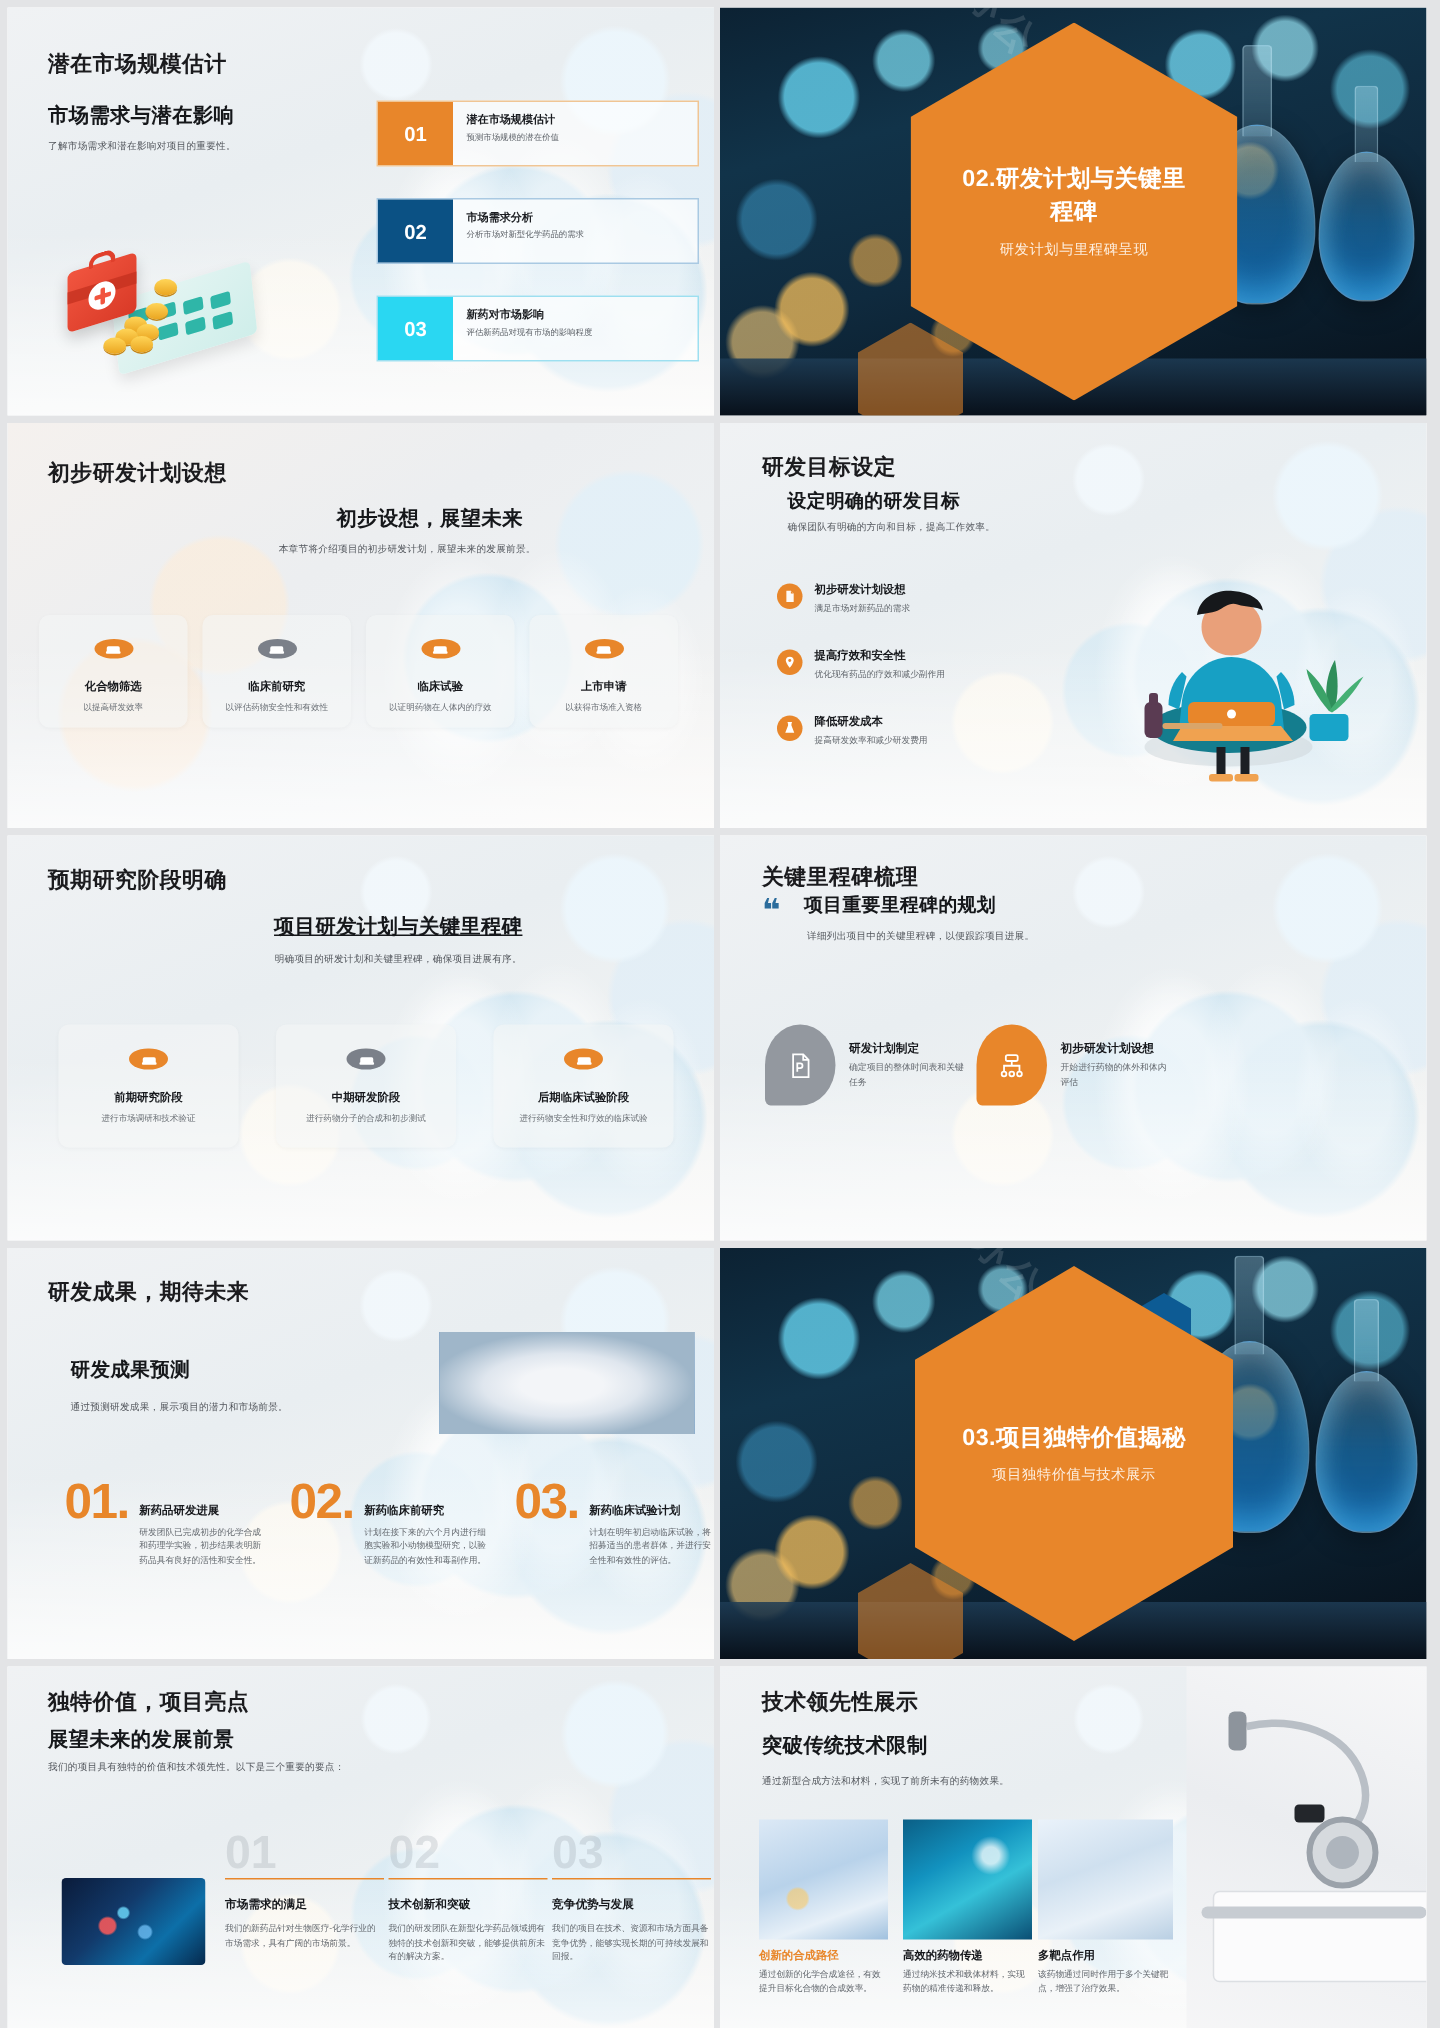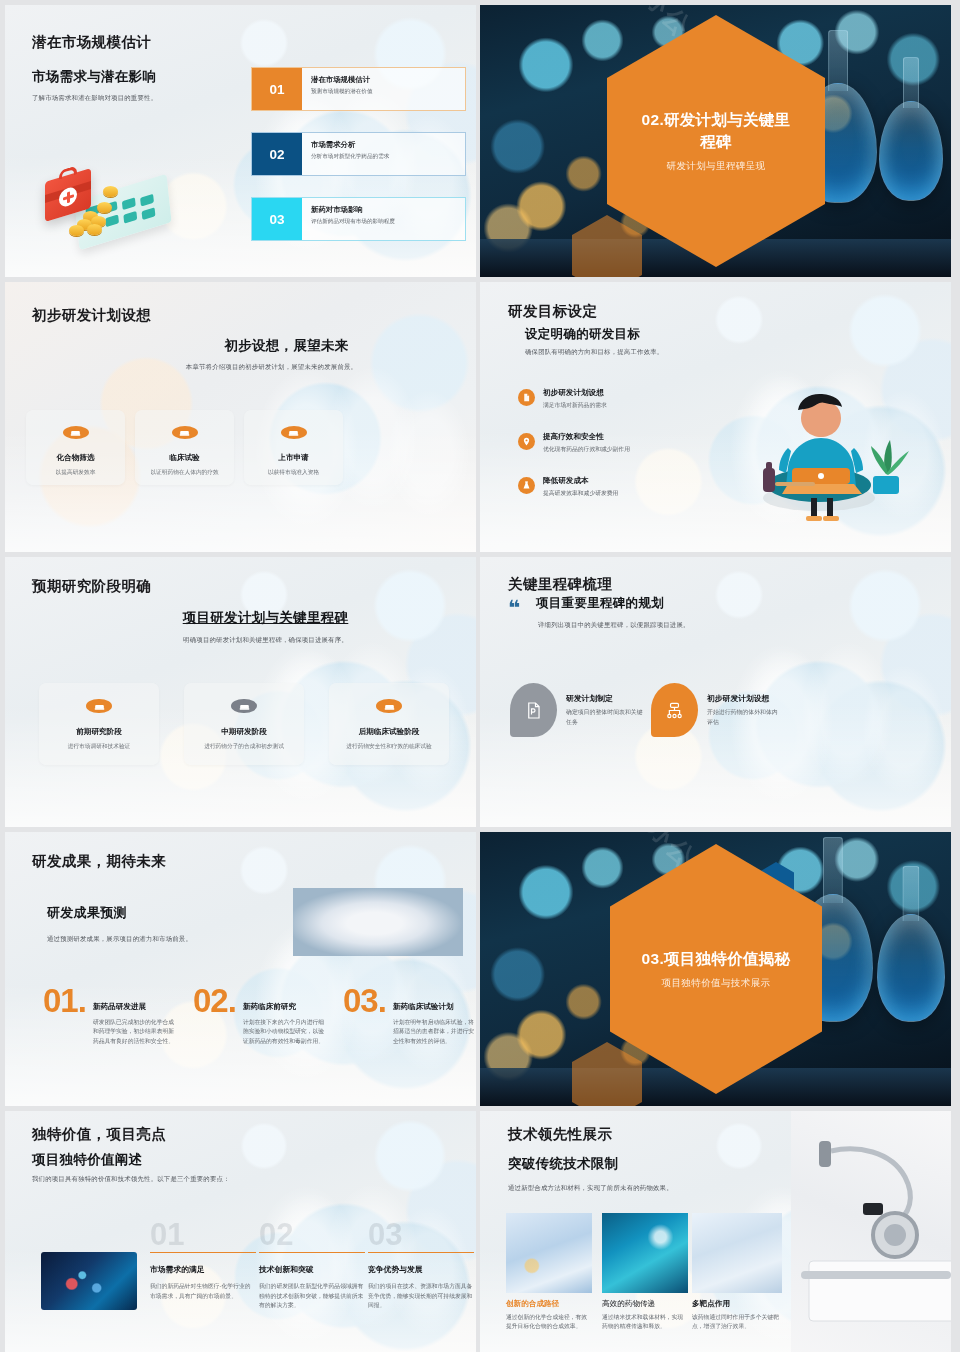--- a/index.html
+++ b/index.html
@@ -270,20 +270,30 @@
         <div class="circ" style="background:#e8862a">
           <svg width="13" height="13" viewBox="0 0 24 24" fill="#fff">
               <path d="M4 11a2 2 0 0 1 2-2h12a2 2 0 0 1 2 2v5H4v-5z"></path>
               <rect x="3" y="15" width="18" height="3" rx="1.2"></rect>
             </svg>
         </div>
         <div class="ct">化合物筛选</div>
         <div class="cd">以提高研发效率</div>
       </div>
       <div class="card" style="width:99px;height:75px;">
+        <div class="circ" style="background:#7b8089">
+          <svg width="13" height="13" viewBox="0 0 24 24" fill="#fff">
+              <path d="M4 11a2 2 0 0 1 2-2h12a2 2 0 0 1 2 2v5H4v-5z"></path>
+              <rect x="3" y="15" width="18" height="3" rx="1.2"></rect>
+            </svg>
+        </div>
+        <div class="ct">临床前研究</div>
+        <div class="cd">以评估药物安全性和有效性</div>
+      </div>
+      <div class="card" style="width:99px;height:75px;">
         <div class="circ" style="background:#e8862a">
           <svg width="13" height="13" viewBox="0 0 24 24" fill="#fff">
               <path d="M4 11a2 2 0 0 1 2-2h12a2 2 0 0 1 2 2v5H4v-5z"></path>
               <rect x="3" y="15" width="18" height="3" rx="1.2"></rect>
             </svg>
         </div>
         <div class="ct">临床试验</div>
         <div class="cd">以证明药物在人体内的疗效</div>
       </div>
       <div class="card" style="width:99px;height:75px;">
@@ -488,21 +498,21 @@
     <div class="hex-blue" style="left:278px;top:30px;"></div>
     <div class="hex" style="left:236px;width:212px;height:250px;">
       <h2 style="width:170px;">03.项目独特价值揭秘</h2>
       <p>项目独特价值与技术展示</p>
     </div>
   </div>
 
   <div class="slide col r5">
     <div class="bg-light"></div>
     <div class="s-title" style="left:27px;top:14px;">独特价值，项目亮点</div>
-    <div class="s-head-lg" style="position:absolute;left:27px;top:40px;">项目独特价值阐述</div>
+    <div class="s-head-lg" style="position:absolute;left:27px;top:40px;">展望未来的发展前景</div>
     <div class="s-sub" style="position:absolute;left:27px;top:63px;width:330px;">我们的项目具有独特的价值和技术领先性。以下是三个重要的要点：</div>
     <div class="photo ph-dna" style="left:36px;top:141px;width:96px;height:58px;border-radius:3px;"></div>
 
     <div class="ghostcol" style="left:145px;top:110px;">
       <div class="gn">01</div>
       <div class="rule"></div>
       <div class="gt">市场需求的满足</div>
       <div class="gd">我们的新药品针对生物医疗-化学行业的市场需求，具有广阔的市场前景。</div>
     </div>
     <div class="ghostcol" style="left:254px;top:110px;">
@@ -536,21 +546,21 @@
     <div class="s-head-lg" style="position:absolute;left:28px;top:44px;">突破传统技术限制</div>
     <div class="s-sub" style="position:absolute;left:28px;top:72px;width:290px;">通过新型合成方法和材料，实现了前所未有的药物效果。</div>
 
     <div style="position:absolute;left:26px;top:102px;width:86px;">
       <div class="photo ph-lab1" style="position:relative;width:86px;height:80px;"></div>
       <div style="font-size:7.6px;font-weight:bold;color:#e8862a;margin-top:6px;">创新的合成路径</div>
       <div style="font-size:5.8px;color:#63686e;margin-top:4px;line-height:1.6;">通过创新的化学合成途径，有效提升目标化合物的合成效率。</div>
     </div>
     <div style="position:absolute;left:122px;top:102px;width:86px;">
       <div class="photo ph-lab2" style="position:relative;width:86px;height:80px;"></div>
-      <div style="font-size:7.6px;font-weight:normal;color:#16181c;margin-top:6px;">高效的药物传递</div>
+      <div style="font-size:7.6px;font-weight:bold;color:#16181c;margin-top:6px;">高效的药物传递</div>
       <div style="font-size:5.8px;color:#63686e;margin-top:4px;line-height:1.6;">通过纳米技术和载体材料，实现药物的精准传递和释放。</div>
     </div>
     <div style="position:absolute;left:212px;top:102px;width:90px;">
       <div class="photo ph-lab3" style="position:relative;width:90px;height:80px;"></div>
       <div style="font-size:7.6px;font-weight:bold;color:#16181c;margin-top:6px;">多靶点作用</div>
       <div style="font-size:5.8px;color:#63686e;margin-top:4px;line-height:1.6;">该药物通过同时作用于多个关键靶点，增强了治疗效果。</div>
     </div>
   </div>
 
 </div>

